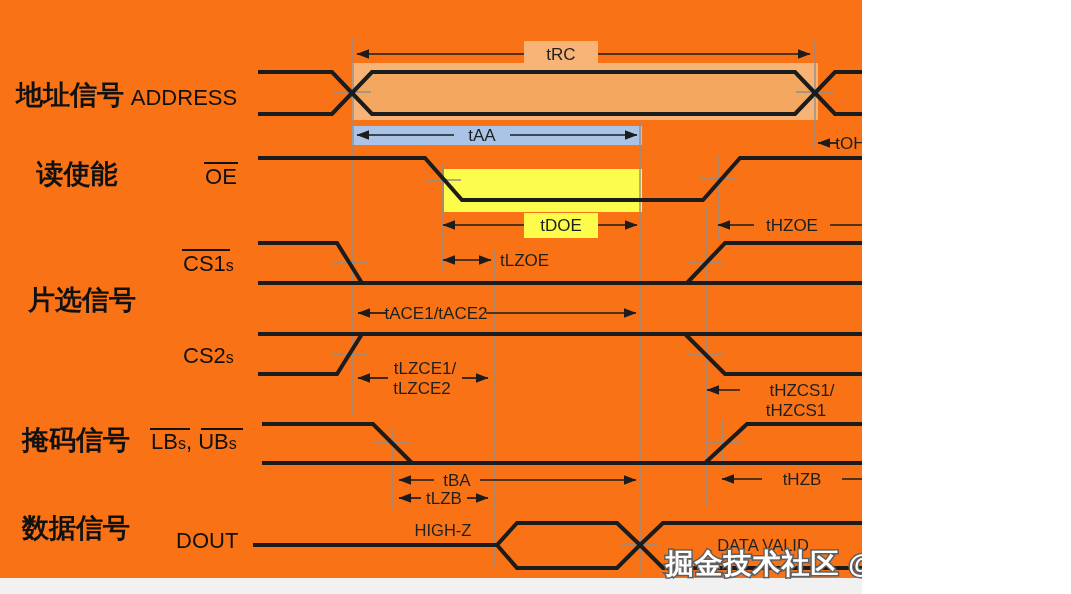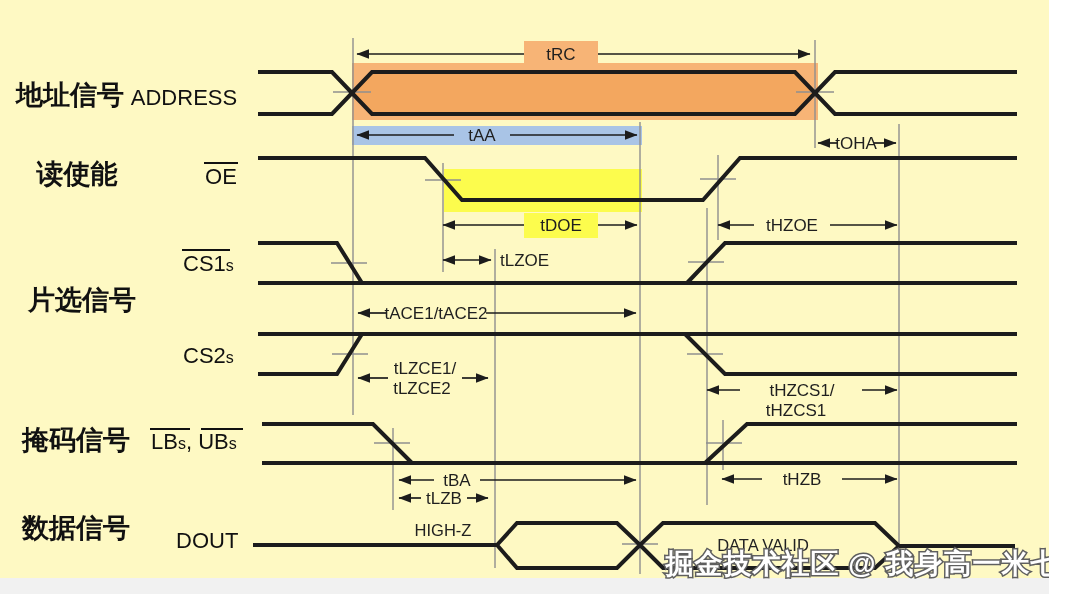--- a/index.html
+++ b/index.html
@@ -1,16 +1,16 @@
 <!DOCTYPE html>
 <html><head>
 <meta charset="utf-8">
 <style>
   html,body{margin:0;padding:0;background:#fff;}
-  .stage{position:relative;width:1049px;height:594px;background:#fef9c3;overflow:hidden;}
+  .stage{position:relative;width:862px;height:594px;background:#f97316;overflow:hidden;}
   svg{display:block;}
   .sig{stroke:#1c1c1c;stroke-width:4;fill:none;}
   .dim{stroke:#1c1c1c;stroke-width:1.7;fill:none;}
   .ref{stroke:#8f8f8f;stroke-width:1.4;}
   .tick{stroke:#8f8f8f;stroke-width:1.7;}
   .over{stroke:#111;stroke-width:2.2;}
   .tlabel{font:17px "Liberation Sans",sans-serif;fill:#1f1f1f;}
   .slabel{font:22px "Liberation Sans",sans-serif;fill:#111;}
   .cn{font:bold 27px "Liberation Sans","DejaVu Sans",sans-serif;fill:#111;}
   .ann{font:16.5px "Liberation Sans",sans-serif;fill:#222;}

